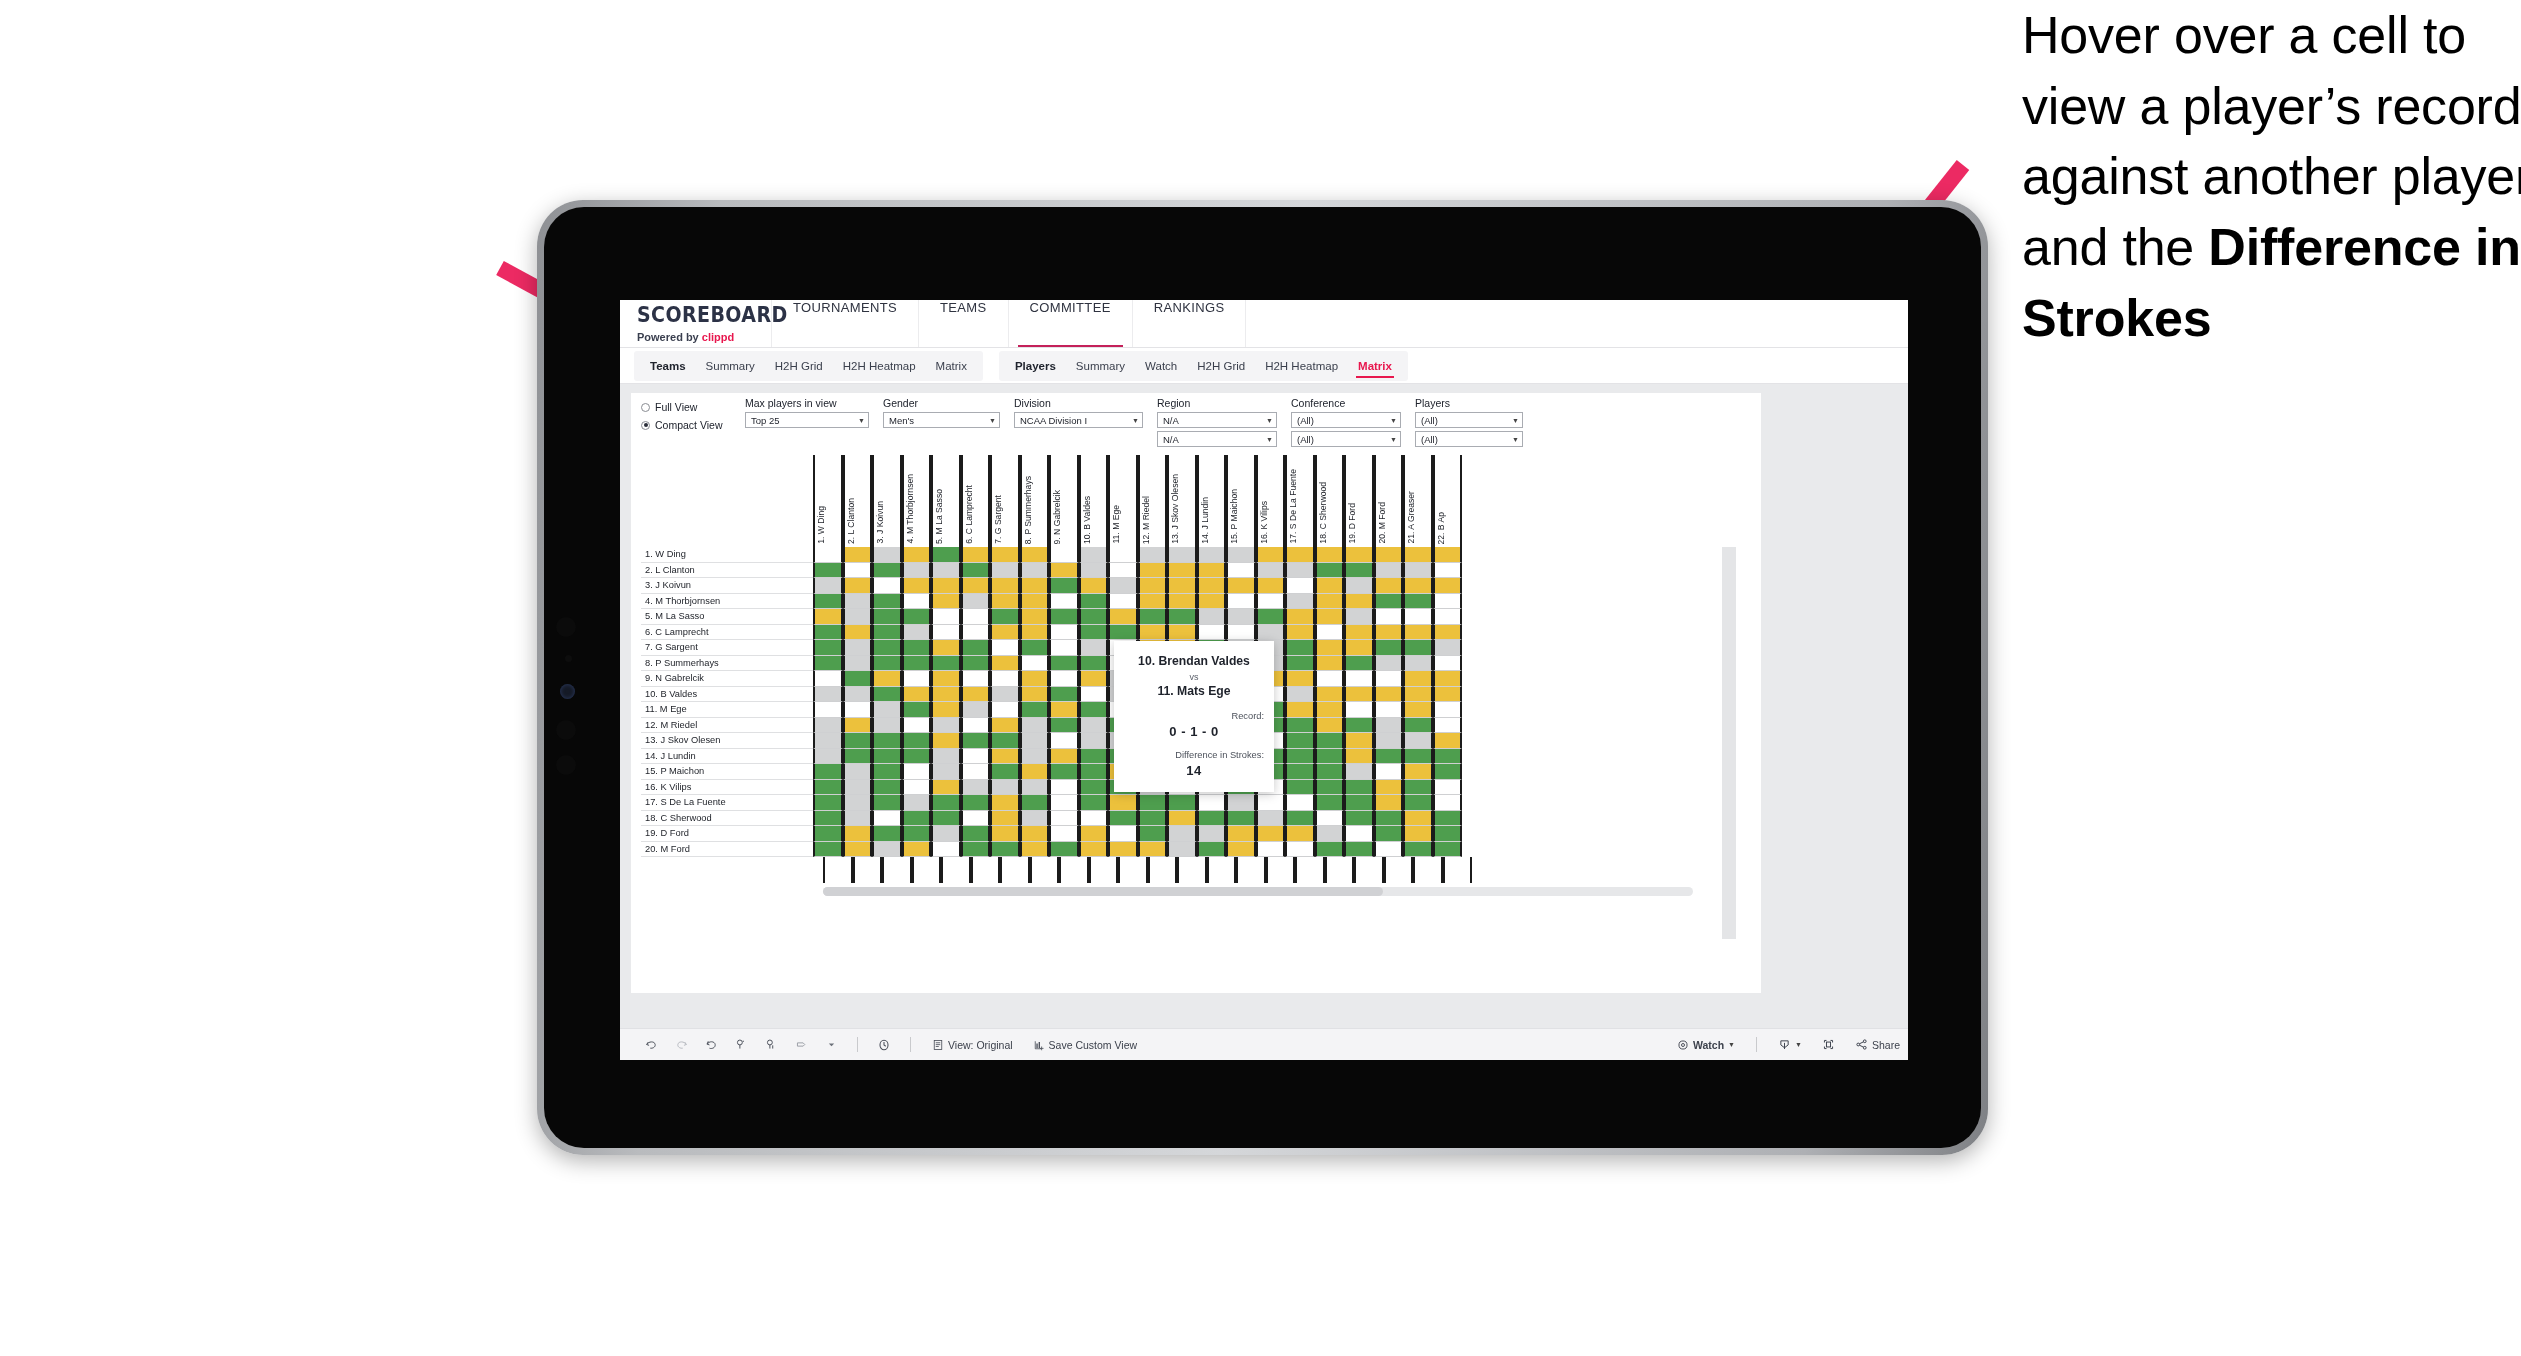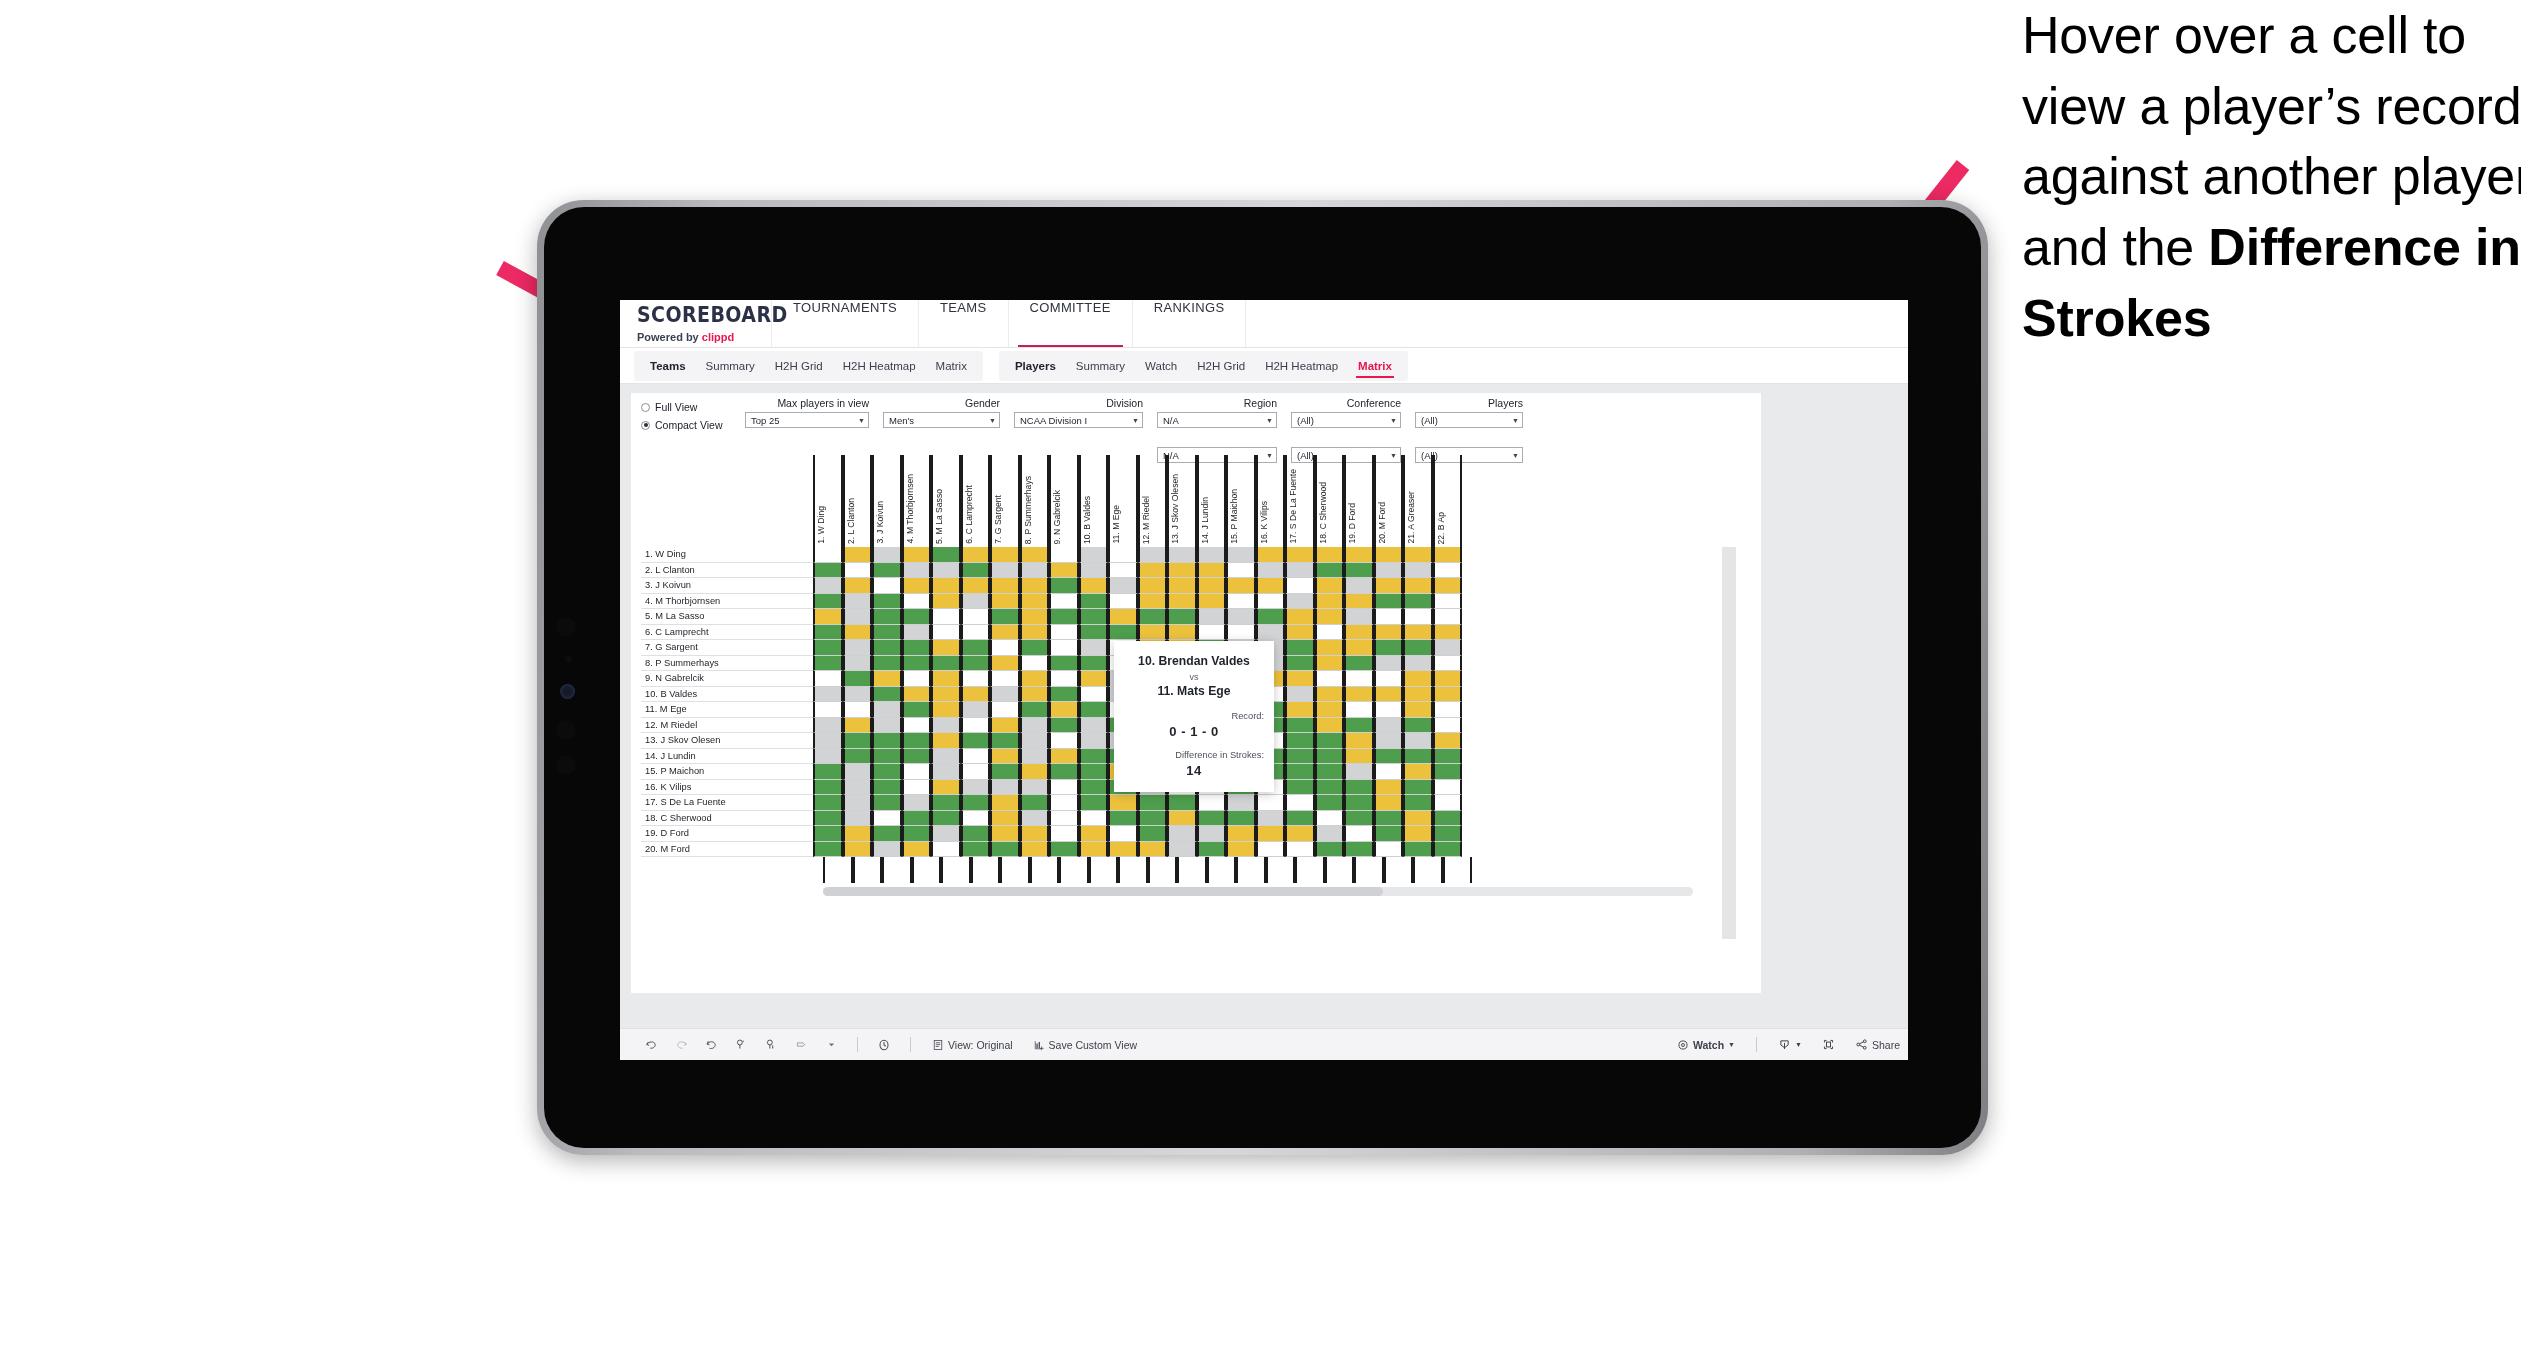--- a/index.html
+++ b/index.html
@@ -184,31 +184,31 @@
   .radio-dot.on::after { content:""; width:4px; height:4px; border-radius:50%; background:#2b2f3a; }
   .radio-label { font-size:10.5px; color:#20242e; }
 
   .filter-col { margin-right: 14px; }
   .filter-col.w1 { width: 124px; }
   .filter-col.w2 { width: 117px; }
   .filter-col.w3 { width: 129px; }
   .filter-col.w4 { width: 120px; }
   .filter-col.w5 { width: 110px; }
   .filter-col.w6 { width: 108px; }
-  .filter-label { font-size:10.5px; color:#20242e; margin-bottom:3px;text-align:right; }
+  .filter-label { font-size:10.5px; color:#20242e; margin-bottom:3px; }
   .select {
     height: 16px;
     border:1px solid #a9acb2;
     background:#fff;
     display:flex; align-items:center; justify-content:space-between;
     padding: 0 3px 0 5px;
     font-size:9.5px; color:#1d2029;
     box-sizing:border-box;
     cursor:pointer;
-    margin-bottom: 19px;
+    margin-bottom: 3px;
   }
   .caret { font-size: 7px; color:#444; line-height:1; }
 
   
   #matrix-wrap {
     position:relative;
     padding-left: 10px;
     box-sizing:border-box;
   }
   #col-head {

